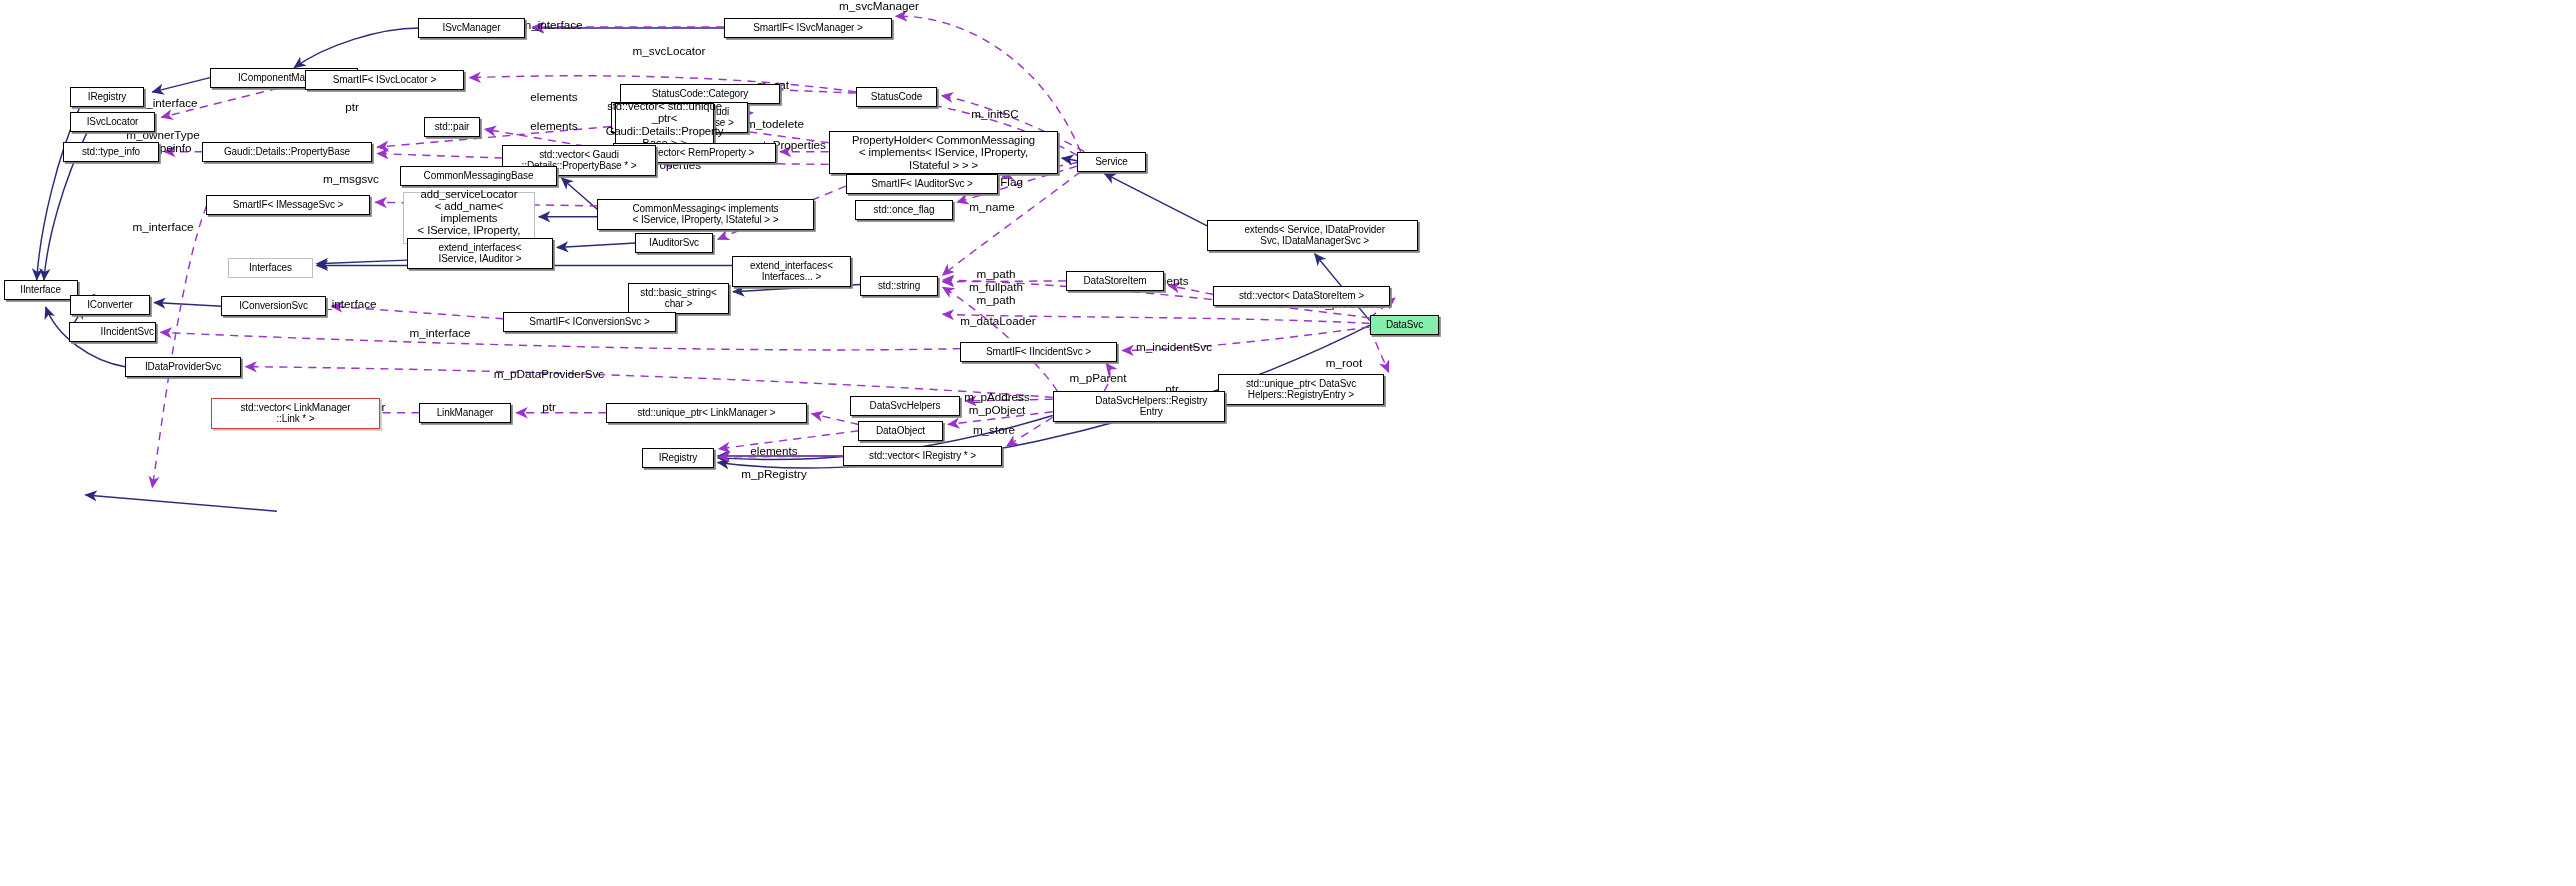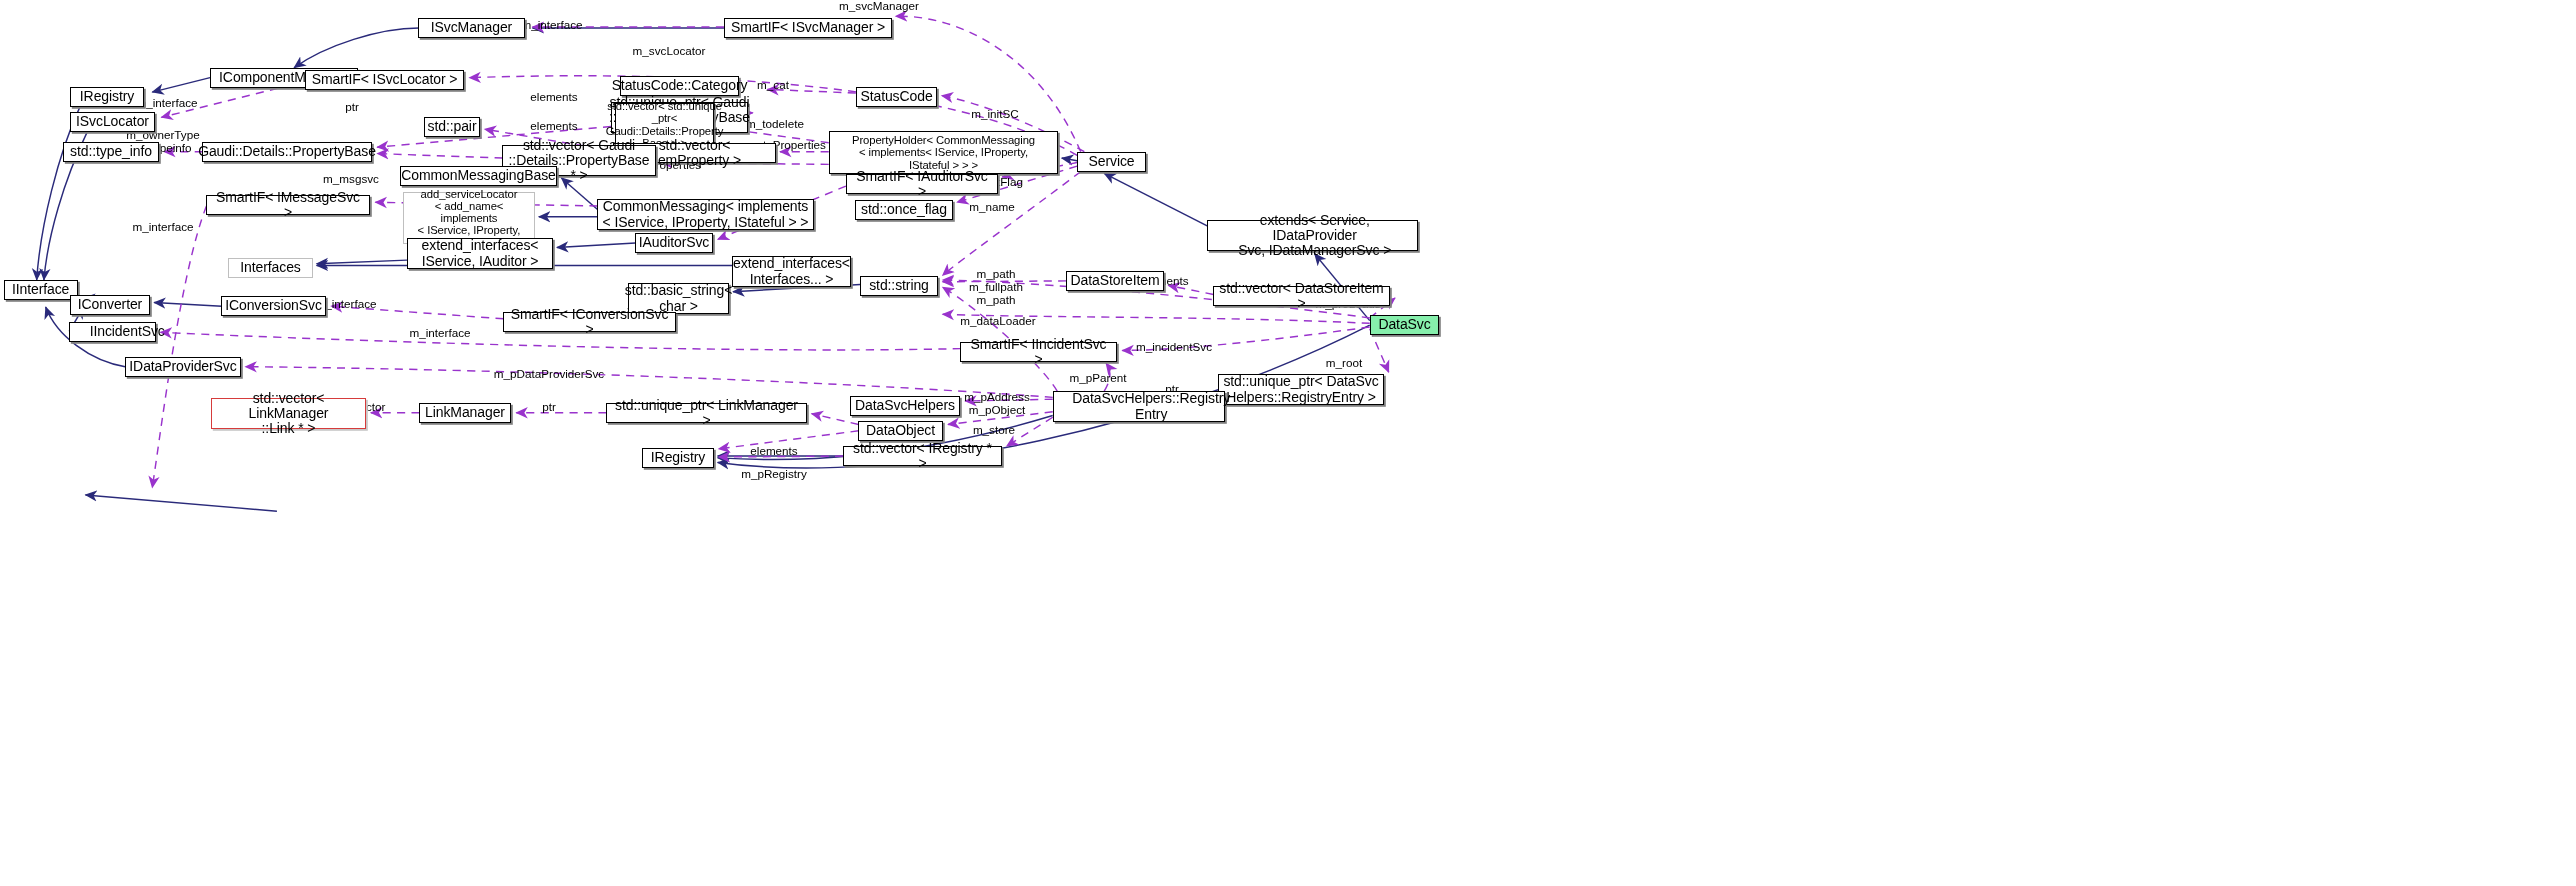--- a/index.html
+++ b/index.html
@@ -27,21 +27,21 @@
     box-sizing: border-box;
     background: #ffffff;
     border: 0.9px solid #000000;
     box-shadow: 1.8px 1.8px 0 0 #808080;
     display: flex;
     align-items: center;
     justify-content: center;
     text-align: center;
     line-height: 1.08;
     color: #000000;
-    font-size: 14px;
+    font-size: 10px;
     letter-spacing: -0.1px;
     white-space: pre-line;
     padding: 0.9px 3.6px;
     z-index: 5;
   }
   .node.soft {
     border: 0.9px solid #bfbfbf;
     box-shadow: none;
   }
   .node.highlight {
@@ -211,21 +211,21 @@
       <path d="M933,505 L795,506"></path>
     </g>
   </svg>
 
   <div id="nodes-layer">
       <div class="node" style="left: 418px; top: 18px; width: 107px; height: 20px;">ISvcManager</div>
       <div class="node" style="left: 724px; top: 18px; width: 168px; height: 20px;">SmartIF&lt; ISvcManager &gt;</div>
       <div class="node" style="left: 210px; top: 68px; width: 148px; height: 20px;">IComponentManager</div>
       <div class="node" style="left: 305px; top: 70px; width: 159px; height: 20px;">SmartIF&lt; ISvcLocator &gt;</div>
       <div class="node" style="left: 70px; top: 87px; width: 74px; height: 20px;">IRegistry</div>
-      <div class="node" style="left: 620px; top: 76px; width: 119px; height: 20px;">StatusCode::Category</div>
+      <div class="node" style="left: 620px; top: 84px; width: 160px; height: 20px;">StatusCode::Category</div>
       <div class="node" style="left: 856px; top: 87px; width: 81px; height: 20px;">StatusCode</div>
       <div class="node" style="left: 611px; top: 102px; width: 137px; height: 31px;">std::unique_ptr&lt; Gaudi
 ::Details::PropertyBase &gt;</div>
       <div class="node" style="left: 70px; top: 112px; width: 85px; height: 20px;">ISvcLocator</div>
       <div class="node" style="left: 615px; top: 103px; width: 99px; height: 43px; font-size: 11.3px;">std::vector&lt; std::unique
 _ptr&lt; Gaudi::Details::Property
 Base &gt; &gt;</div>
       <div class="node" style="left: 424px; top: 117px; width: 56px; height: 20px;">std::pair</div>
       <div class="node" style="left: 829px; top: 131px; width: 229px; height: 43px; font-size: 11.3px;">PropertyHolder&lt; CommonMessaging
 &lt; implements&lt; IService, IProperty,
@@ -264,21 +264,21 @@
       <div class="node" style="left: 221px; top: 296px; width: 105px; height: 20px;">IConversionSvc</div>
       <div class="node current" style="left: 1370px; top: 315px; width: 69px; height: 20px;">DataSvc</div>
       <div class="node" style="left: 503px; top: 312px; width: 173px; height: 20px;">SmartIF&lt; IConversionSvc &gt;</div>
       <div class="node" style="left: 69px; top: 322px; width: 87px; height: 20px; padding-left: 33px;">IIncidentSvc</div>
       <div class="node" style="left: 960px; top: 342px; width: 157px; height: 20px;">SmartIF&lt; IIncidentSvc &gt;</div>
       <div class="node" style="left: 125px; top: 357px; width: 116px; height: 20px;">IDataProviderSvc</div>
       <div class="node" style="left: 1218px; top: 374px; width: 166px; height: 31px;">std::unique_ptr&lt; DataSvc
 Helpers::RegistryEntry &gt;</div>
       <div class="node" style="left: 1053px; top: 391px; width: 172px; height: 31px; padding-left: 28px;">DataSvcHelpers::Registry
 Entry</div>
-      <div class="node highlight" style="left: 211px; top: 398px; width: 155px; height: 31px;">std::vector&lt; LinkManager
+      <div class="node highlight" style="left: 211px; top: 398px; width: 169px; height: 31px;">std::vector&lt; LinkManager
 ::Link * &gt;</div>
       <div class="node" style="left: 850px; top: 396px; width: 110px; height: 20px;">DataSvcHelpers</div>
       <div class="node" style="left: 419px; top: 403px; width: 92px; height: 20px;">LinkManager</div>
       <div class="node" style="left: 606px; top: 403px; width: 201px; height: 20px;">std::unique_ptr&lt; LinkManager &gt;</div>
       <div class="node" style="left: 858px; top: 421px; width: 85px; height: 20px;">DataObject</div>
       <div class="node" style="left: 642px; top: 448px; width: 72px; height: 20px;">IRegistry</div>
       <div class="node" style="left: 843px; top: 446px; width: 159px; height: 20px;">std::vector&lt; IRegistry * &gt;</div>
     </div>
   <div id="labels-layer">
       <div class="edge-label" style="left: 879px; top: 6.3px;">m_svcManager</div>

